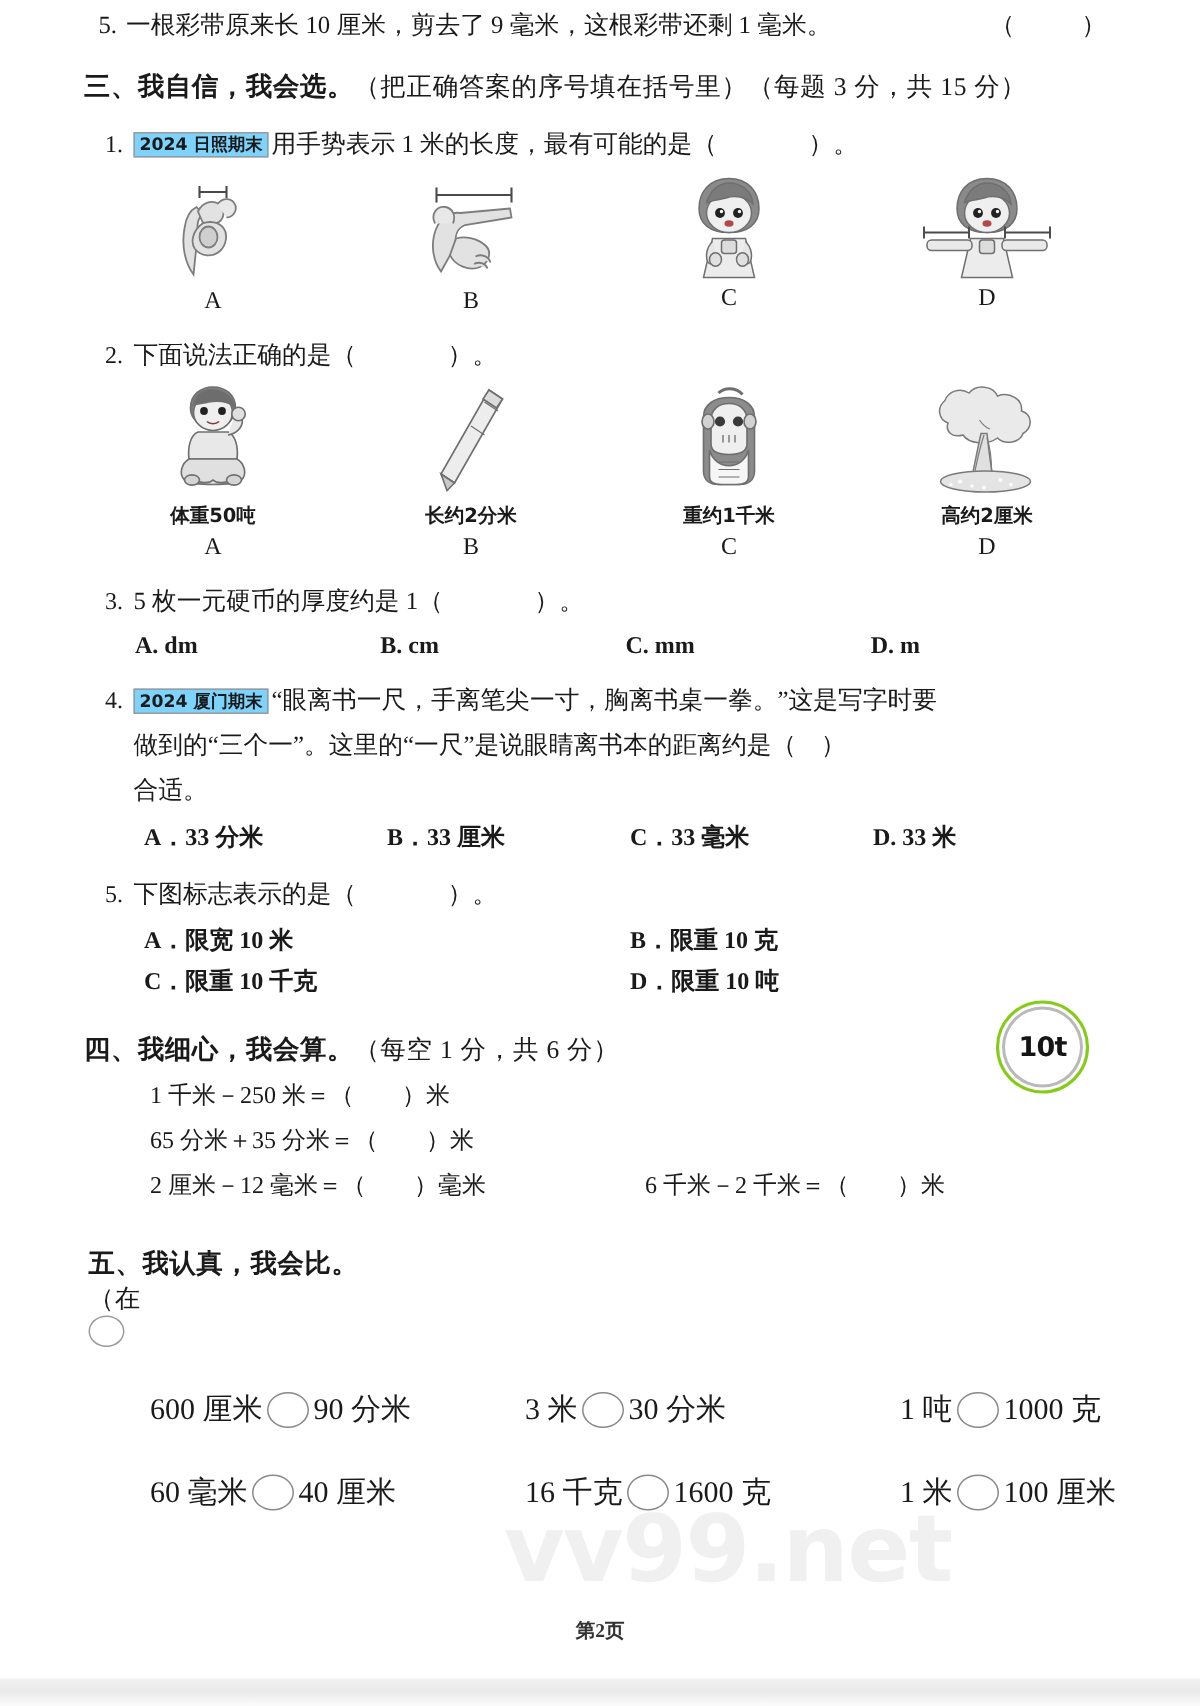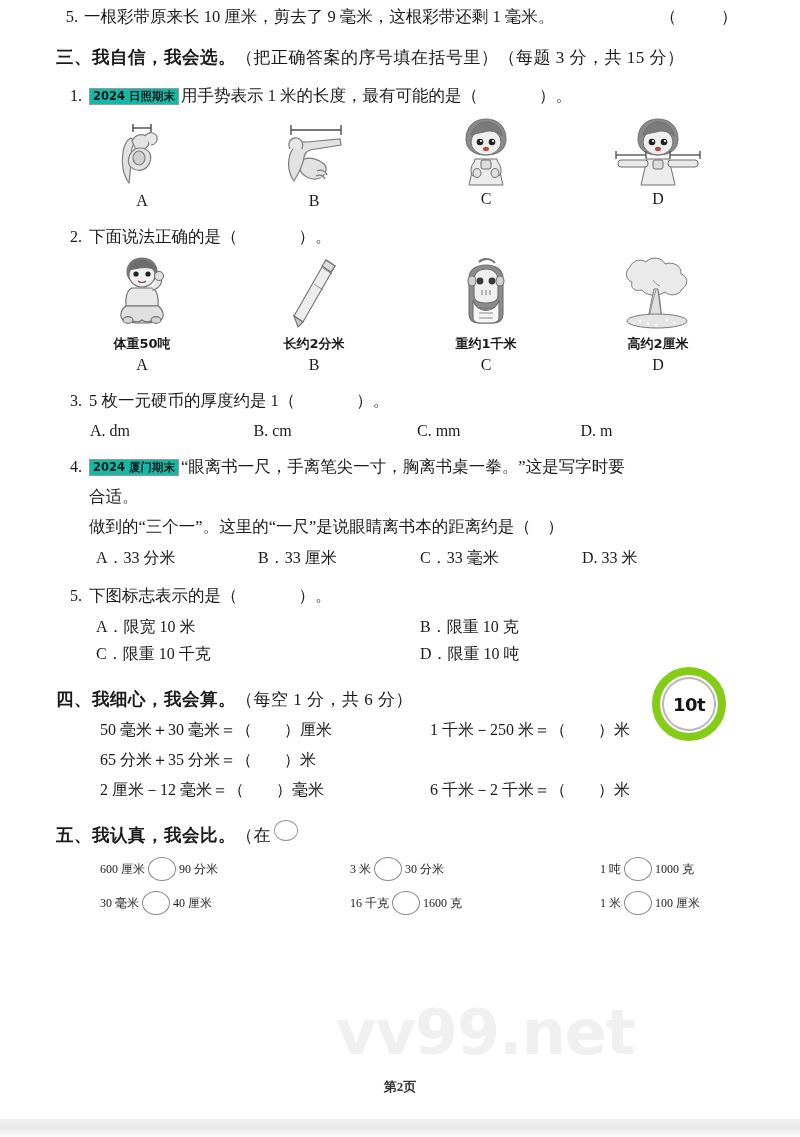--- a/index.html
+++ b/index.html
@@ -61,50 +61,50 @@
   .q-body{flex:1;font-size:16.5px;line-height:30px;}
   .tag{
     display:inline-block;
     border:1px solid #9a9a9a;
     padding:0px 3px 1px 3px;
     font-family:"DejaVu Sans","Liberation Sans",sans-serif;
     font-size:11.5px;font-weight:bold;
     line-height:14px;
     vertical-align:1px;
     margin-right:2px;
-    background:#14b8a6;
+    background:#7dd3fc;
     letter-spacing:0;
   }
   .blank-paren{letter-spacing:14px;}
 
   
   .pics{display:flex;margin-top:6px;}
   .pic-cell{flex:1;display:flex;flex-direction:column;align-items:center;}
   .pic-art{height:72px;display:flex;align-items:flex-end;justify-content:center;}
   .pic-cap{font-size:13px;margin-top:5px;font-family:"DejaVu Sans","Liberation Sans",sans-serif;font-weight:bold;}
   .pic-letter{
     font-size:16px;margin-top:3px;
     font-family:"Liberation Serif","DejaVu Serif",serif;
   }
   .pic-letter.tight{margin-top:1px;}
 
   
   .opts{display:flex;margin-top:6px;padding-left:34px;font-size:16px;}
-  .opts .o{flex:1;white-space:nowrap;}
+  .opts .o{flex:1;white-space:nowrap;font-weight:bold;}
   .opts.two .o{flex:0 0 50%;}
   .opts-indent{padding-left:40px;}
 
   
   .calc-row{display:flex;margin-top:9px;padding-left:44px;font-size:16px;}
   .calc-cell{white-space:nowrap;}
   .calc-cell.c1{width:330px;}
   .calc-cell.c2{width:300px;}
 
   
-  .cmp-row{display:flex;margin-top:10px;padding-left:44px;font-size:12px;}
+  .cmp-row{display:flex;margin-top:28px;padding-left:44px;font-size:20px;}
   .cmp-cell{display:flex;align-items:center;white-space:nowrap;}
   .cmp-cell.k1{width:250px;}
   .cmp-cell.k2{width:250px;align-items:center;}
   .oval{
     display:inline-block;
     width:26px;height:22px;
     border:1.3px solid #8a8a8a;
     border-radius:50%;
     margin:0 3px;
     vertical-align:middle;
@@ -114,21 +114,21 @@
   
   .footer{
     position:absolute;left:0;right:0;top:1078px;
     text-align:center;font-size:13px;color:#333;font-weight:bold;
   }
 
   
   .sign{
     position:absolute;right:74px;top:667px;
     width:58px;height:58px;border-radius:50%;
-    border:8px solid #84cc16;
+    border:2px solid #84cc16;
     box-shadow:0 0 0 2px #ffffff inset, 0 0 0 4px #b9b9b9 inset;
     display:flex;align-items:center;justify-content:center;
     background:#fff;
   }
   .sign span{
     font-family:"DejaVu Sans","Liberation Sans",sans-serif;
     font-weight:bold;font-size:18px;color:#151515;
     letter-spacing:-.5px;
   }
   svg{display:block;}
@@ -359,22 +359,22 @@
       <div class="o">A. dm</div>
       <div class="o">B. cm</div>
       <div class="o">C. mm</div>
       <div class="o">D. m</div>
     </div>
 
     <div class="q">
       <div class="q-num">4.</div>
       <div class="q-body">
         <div><span class="tag">2024 厦门期末</span><span>“眼离书一尺，手离笔尖一寸，胸离书桌一拳。”这是写字时要</span></div>
+        <div>做到的“三个一”。这里的“一尺”是说眼睛离书本的距离约是（　）</div>
         <div>合适。</div>
-        <div>做到的“三个一”。这里的“一尺”是说眼睛离书本的距离约是（　）</div>
       </div>
     </div>
     <div class="opts opts-indent">
       <div class="o">A．33 分米</div>
       <div class="o">B．33 厘米</div>
       <div class="o">C．33 毫米</div>
       <div class="o">D. 33 米</div>
     </div>
 
     <div class="q">
@@ -391,32 +391,31 @@
       <div class="o">C．限重 10 千克</div>
       <div class="o">D．限重 10 吨</div>
     </div>
 
     <div class="sec" style="margin-top:22px;">
       <span class="sec-title">四、我细心，我会算。</span>
       <span class="sec-note">（每空 1 分，共 6 分）</span>
     </div>
 
     <div class="calc-row">
-      <div class="calc-cell c1">50 毫米＋30 毫米＝（　　）厘米</div>
       <div class="calc-cell c2">1 千米－250 米＝（　　）米</div>
     </div>
     <div class="calc-row">
       <div class="calc-cell c1">65 分米＋35 分米＝（　　）米</div>
     </div>
     <div class="calc-row">
       <div class="calc-cell c1">2 厘米－12 毫米＝（　　）毫米</div>
       <div class="calc-cell c2">6 千米－2 千米＝（　　）米</div>
     </div>
 
-    <div class="sec" style="margin-top:19px;">
+    <div class="sec" style="margin-top:29px;flex-direction:column;">
       <span class="sec-title">五、我认真，我会比。</span>
       <span class="sec-note">（在</span>
       <span class="oval sm"></span>
     </div>
 
     <div class="cmp-row">
       <div class="cmp-cell k1">
         <span>600 厘米</span>
         <span class="oval"></span>
         <span>90 分米</span>
@@ -428,21 +427,21 @@
       </div>
       <div class="cmp-cell">
         <span>1 吨</span>
         <span class="oval"></span>
         <span>1000 克</span>
       </div>
     </div>
 
     <div class="cmp-row">
       <div class="cmp-cell k1">
-        <span>30 毫米</span>
+        <span>60 毫米</span>
         <span class="oval"></span>
         <span>40 厘米</span>
       </div>
       <div class="cmp-cell k2">
         <span>16 千克</span>
         <span class="oval"></span>
         <span>1600 克</span>
       </div>
       <div class="cmp-cell">
         <span>1 米</span>

